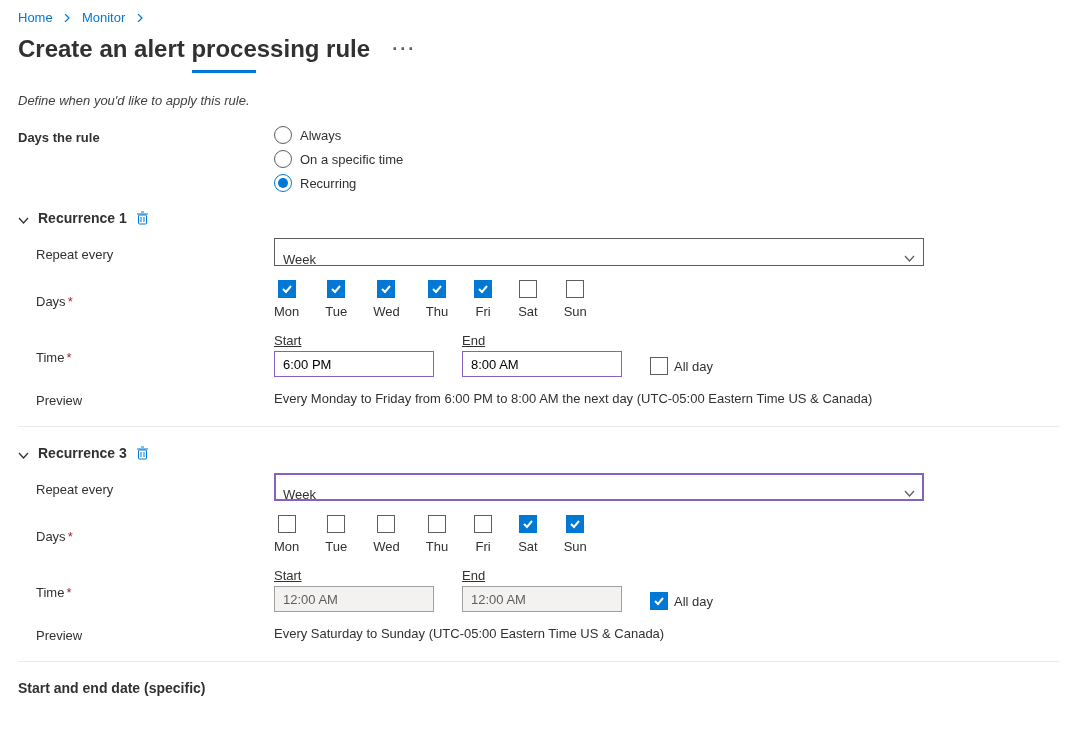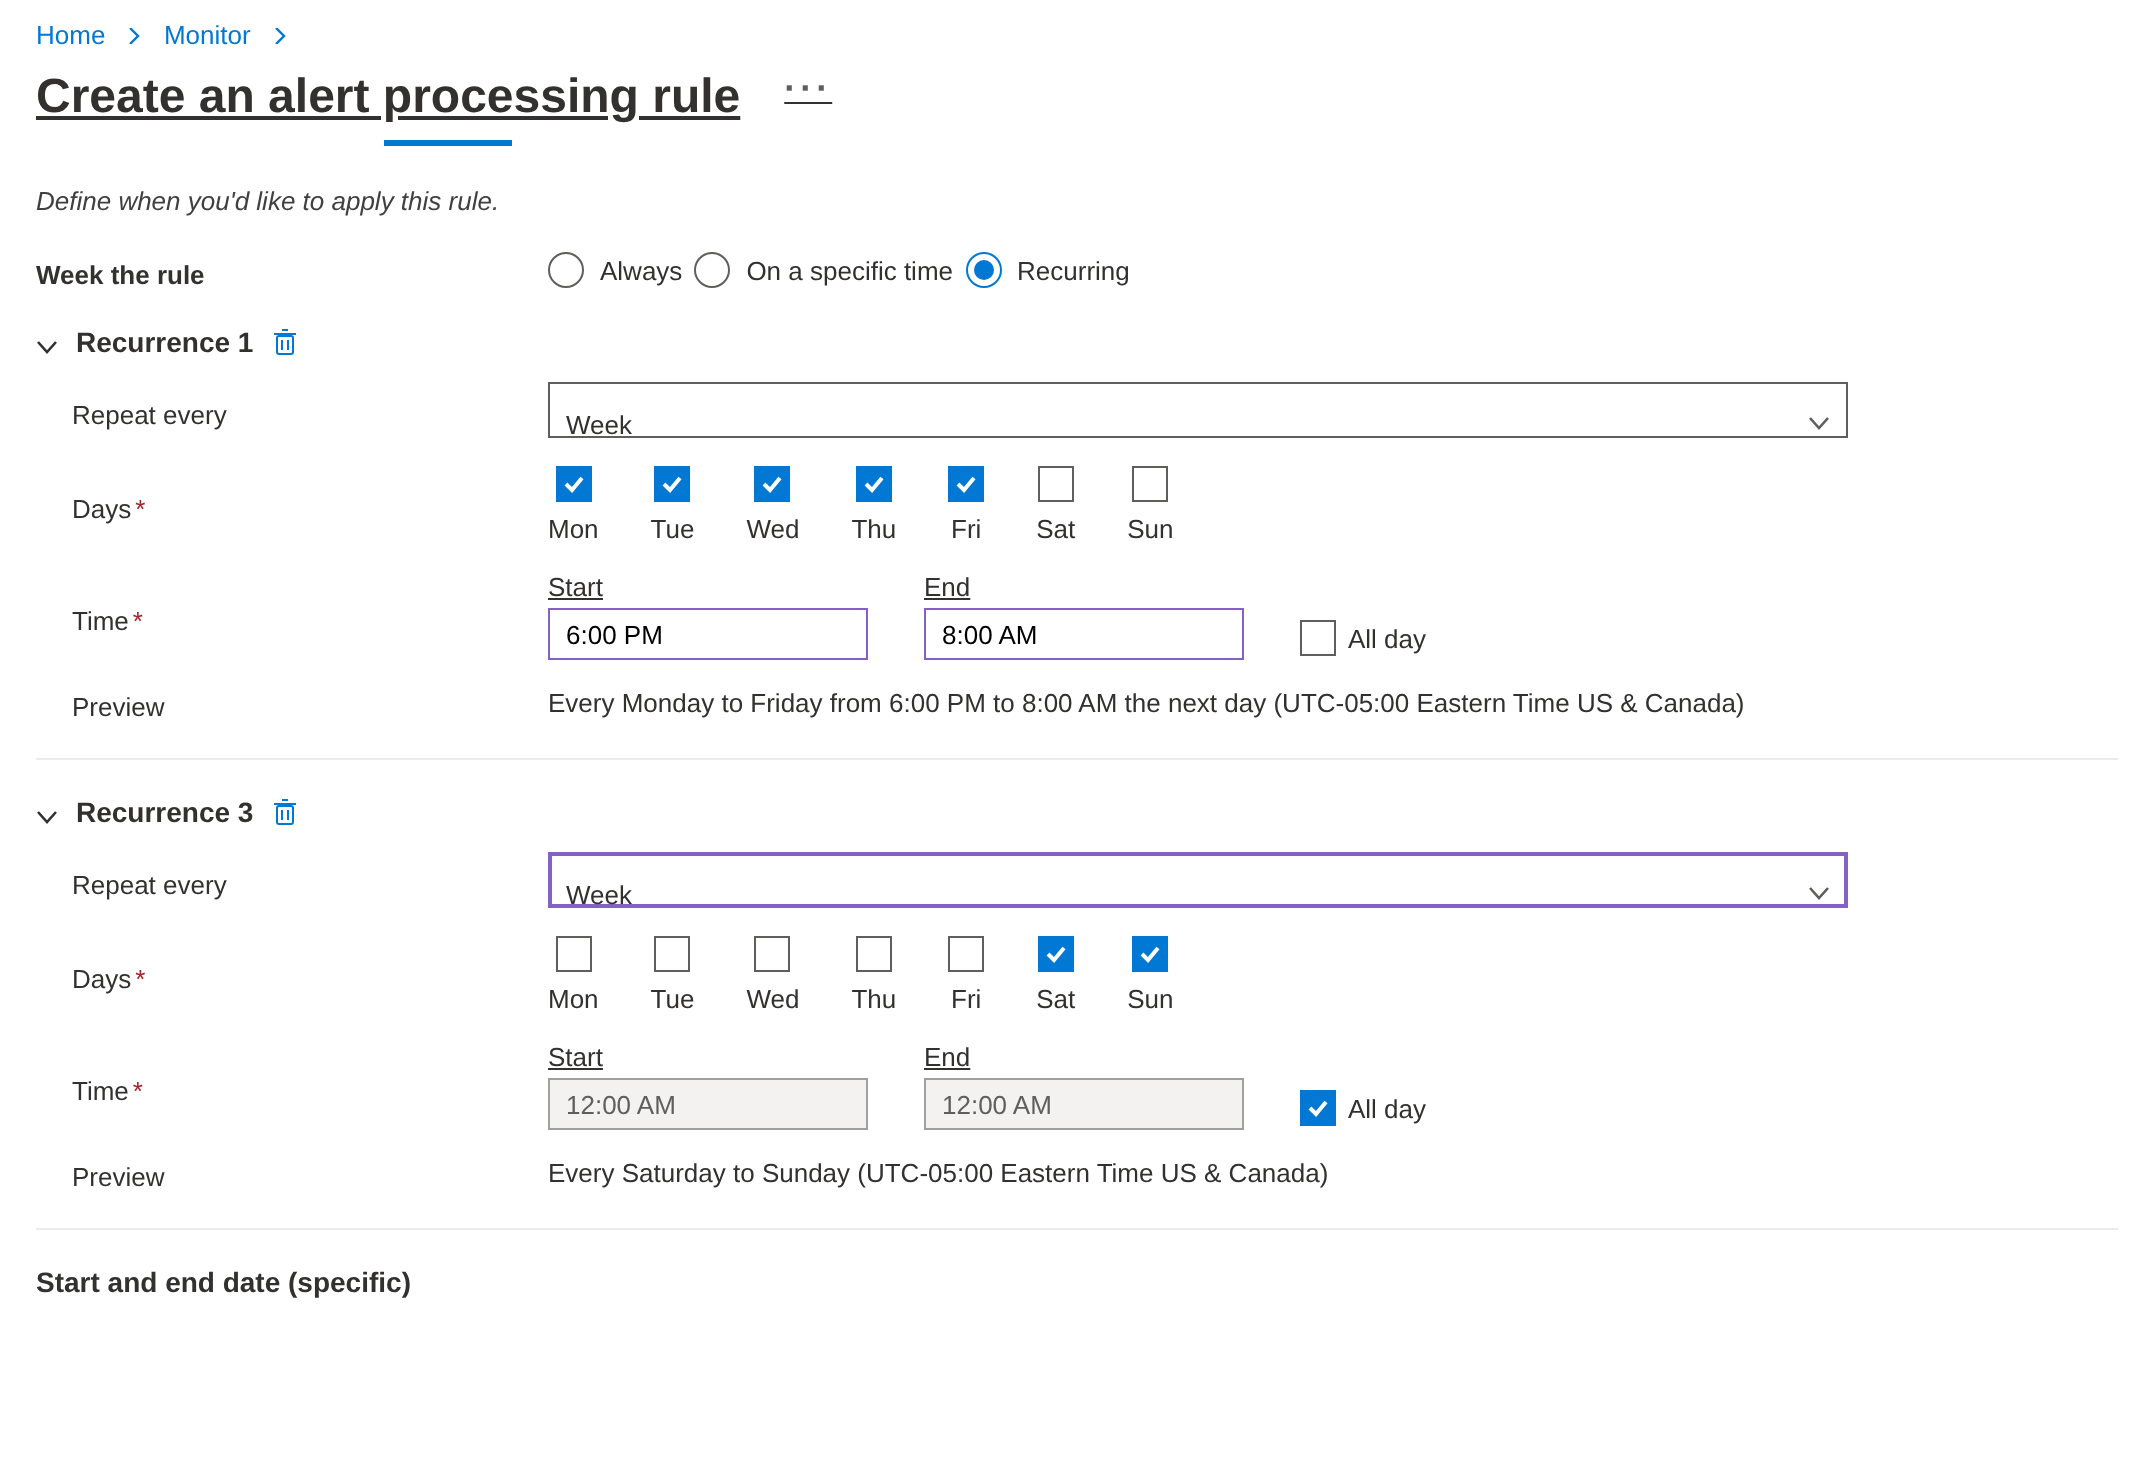--- a/index.html
+++ b/index.html
@@ -8,29 +8,29 @@
       font-size: 13px;
       color: #323130;
       background: #ffffff;
       padding: 8px 18px;
       width: 1077px;
     }
     a { color: #0078d4; text-decoration: none; }
     .breadcrumb { font-size: 13px; color: #0078d4; padding: 2px 0 4px 0; }
     .breadcrumb .sep { margin: 0 7px; color: #0078d4; }
     .breadcrumb .chev { display:inline-block; }
-    h1 { font-size: 24px; font-weight: 600; margin: 6px 0 2px 0; display: flex;  text-decoration: underline;}
+    h1 { font-size: 24px; font-weight: 600; margin: 6px 0 2px 0; display: flex; align-items: center;}
     .more { margin-left: 22px; color: #605e5c; font-size: 18px; letter-spacing: 2px; line-height:1; cursor:pointer;}
     .tab-underline { display:block; margin-left: 174px; width: 64px; height: 3px; background: #0078d4; margin-top: 7px; margin-bottom: 20px; }
     .subtext { font-size: 13px; color: #404040; margin-bottom: 18px; font-style: italic; }
     .row { display: flex; align-items: flex-start; margin-bottom: 8px; }
     .label-col { width: 256px; font-size: 13px; padding-top: 4px; }
     .label-col.bold { font-weight: 600; }
     .req { color: #a4262c; margin-left: 2px; }
-    .radios { display: flex; flex-direction: row; gap: 6px; }
+    .radios { display: flex; flex-direction: column; gap: 6px; }
     .radio-item { display: flex; align-items: center; gap: 8px; cursor: pointer; }
     .radio-outer {
       width: 18px; height: 18px; border-radius: 50%;
       border: 1px solid #605e5c; display:flex; align-items:center; justify-content:center;
       background:#fff;
     }
     .radio-outer.selected { border-color: #0078d4; }
     .radio-inner { width: 10px; height:10px; border-radius:50%; background:#0078d4; display:none;}
     .radio-outer.selected .radio-inner { display:block; }
     .section-header { display:flex; align-items:center; gap:9px; margin: 18px 0 12px 0; font-weight:600; font-size: 14px;}
@@ -90,21 +90,21 @@
 
 <h1>
   <span>Create an alert processing rule</span>
   <span class="more">···</span>
 </h1>
 <span class="tab-underline"></span>
 
 <div class="subtext">Define when you'd like to apply this rule.</div>
 
 <div class="row">
-  <div class="label-col bold">Week the rule</div>
+  <div class="label-col bold">Days the rule</div>
   <div class="radios">
     <div class="radio-item">
       <span class="radio-outer"></span>
       <span>Always</span>
     </div>
     <div class="radio-item">
       <span class="radio-outer"></span>
       <span>On a specific time</span>
     </div>
     <div class="radio-item">

